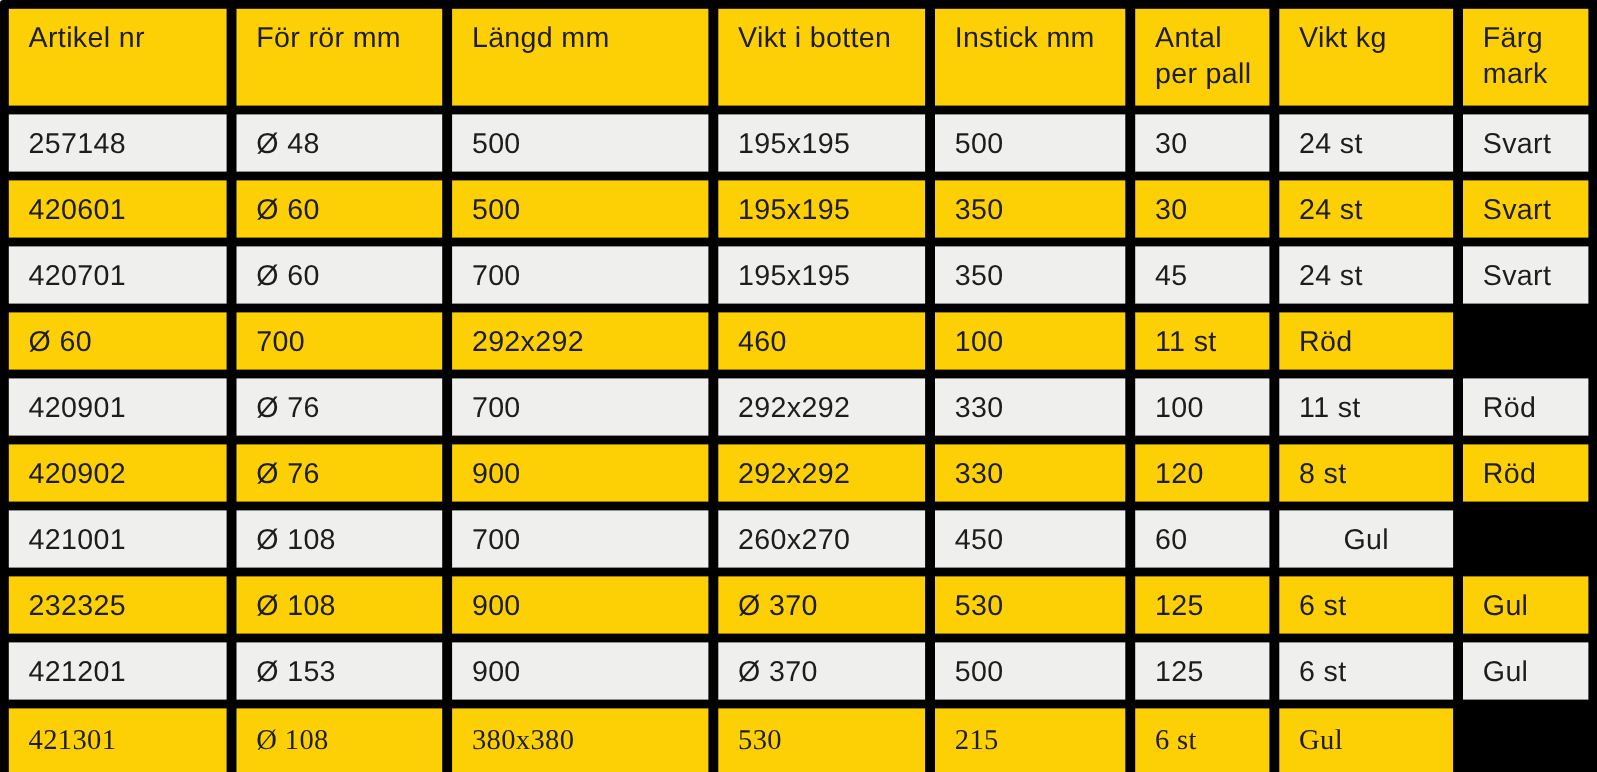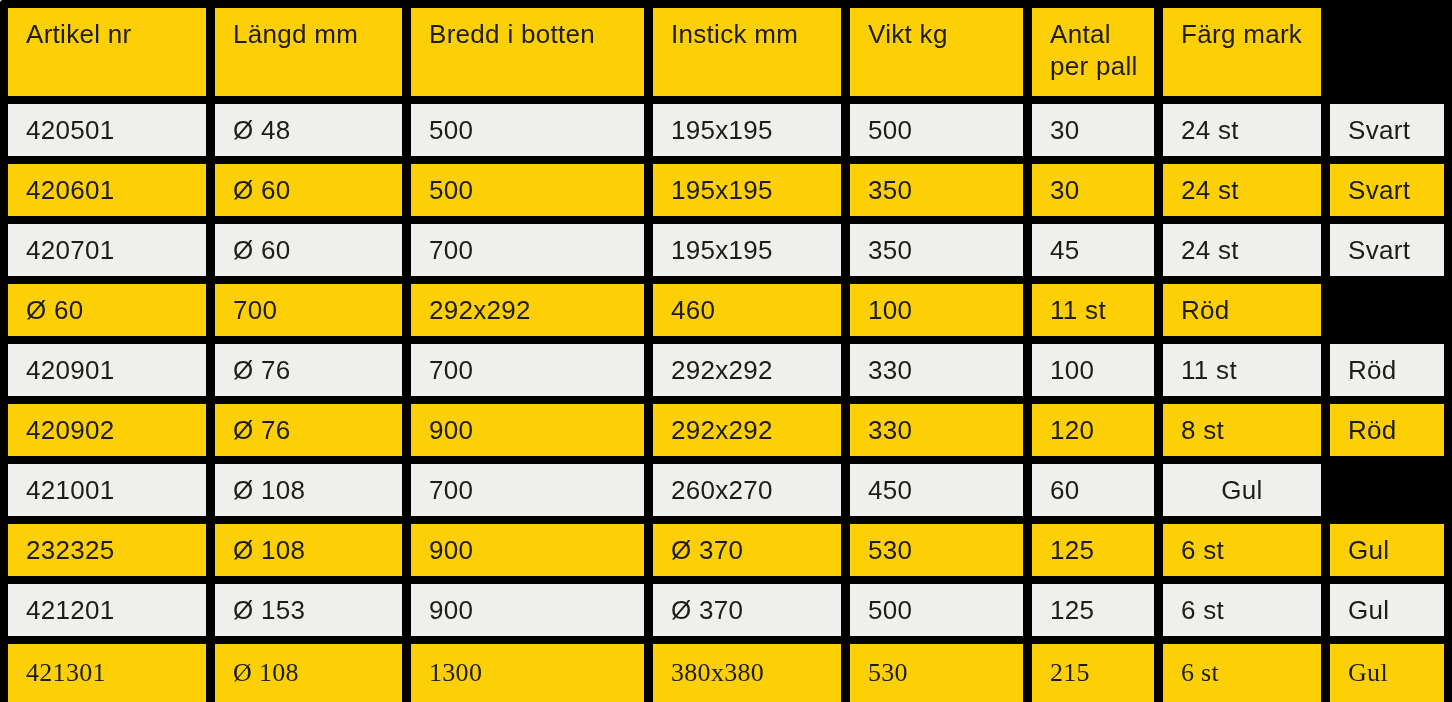--- a/index.html
+++ b/index.html
@@ -50,30 +50,31 @@
     justify-content: center;
     padding-left: 0;
   }
 </style>
 </head>
 <body>
 
 <div class="table-wrap">
   <div class="row header">
     <div class="cell">Artikel nr</div>
+    <div class="cell">För rör mm</div>
     <div class="cell">Längd mm</div>
-    <div class="cell">Bredd i botten</div>
+    <div class="cell">Vikt i botten</div>
     <div class="cell">Instick mm</div>
+    <div class="cell">Antal per pall</div>
     <div class="cell">Vikt kg</div>
-    <div class="cell">Antal per pall</div>
     <div class="cell">Färg mark</div>
   </div>
 
 <div class="row data gray">
-      <div class="cell">420501</div>
+      <div class="cell">257148</div>
       <div class="cell">Ø 48</div>
       <div class="cell">500</div>
       <div class="cell">195x195</div>
       <div class="cell">500</div>
       <div class="cell">30</div>
       <div class="cell">24 st</div>
       <div class="cell">Svart</div>
     </div>
     <div class="row data yellow">
       <div class="cell">420601</div>
@@ -149,20 +150,19 @@
       <div class="cell">900</div>
       <div class="cell">Ø 370</div>
       <div class="cell">500</div>
       <div class="cell">125</div>
       <div class="cell">6 st</div>
       <div class="cell">Gul</div>
     </div>
     <div class="row data yellow">
       <div class="cell">421301</div>
       <div class="cell">Ø 108</div>
-      <div class="cell">1300</div>
       <div class="cell">380x380</div>
       <div class="cell">530</div>
       <div class="cell">215</div>
       <div class="cell">6 st</div>
       <div class="cell">Gul</div>
     </div>
   </div>
 
 </body></html>

